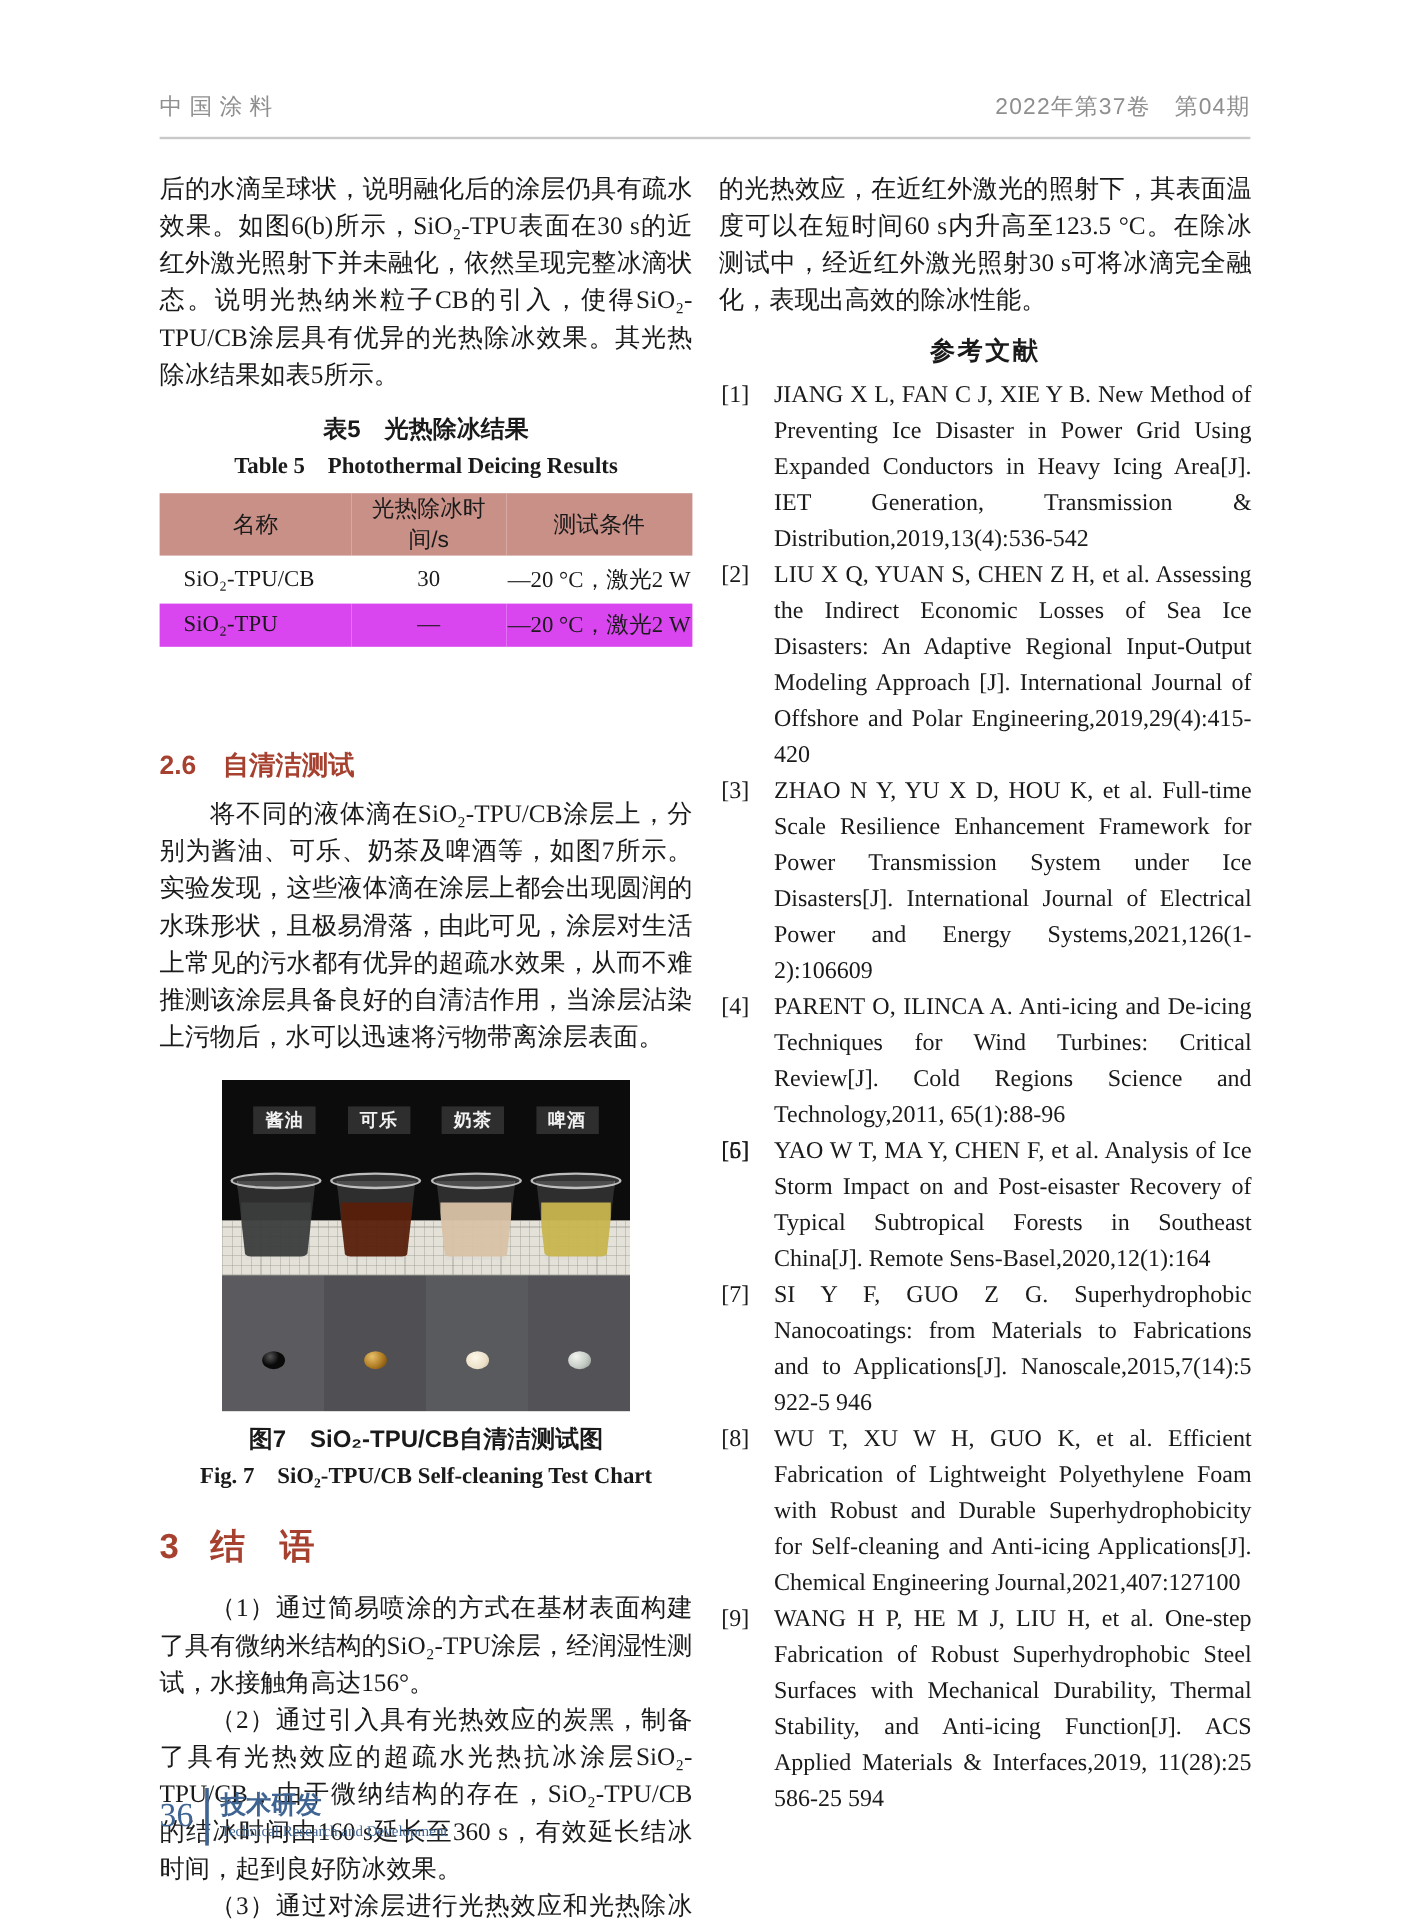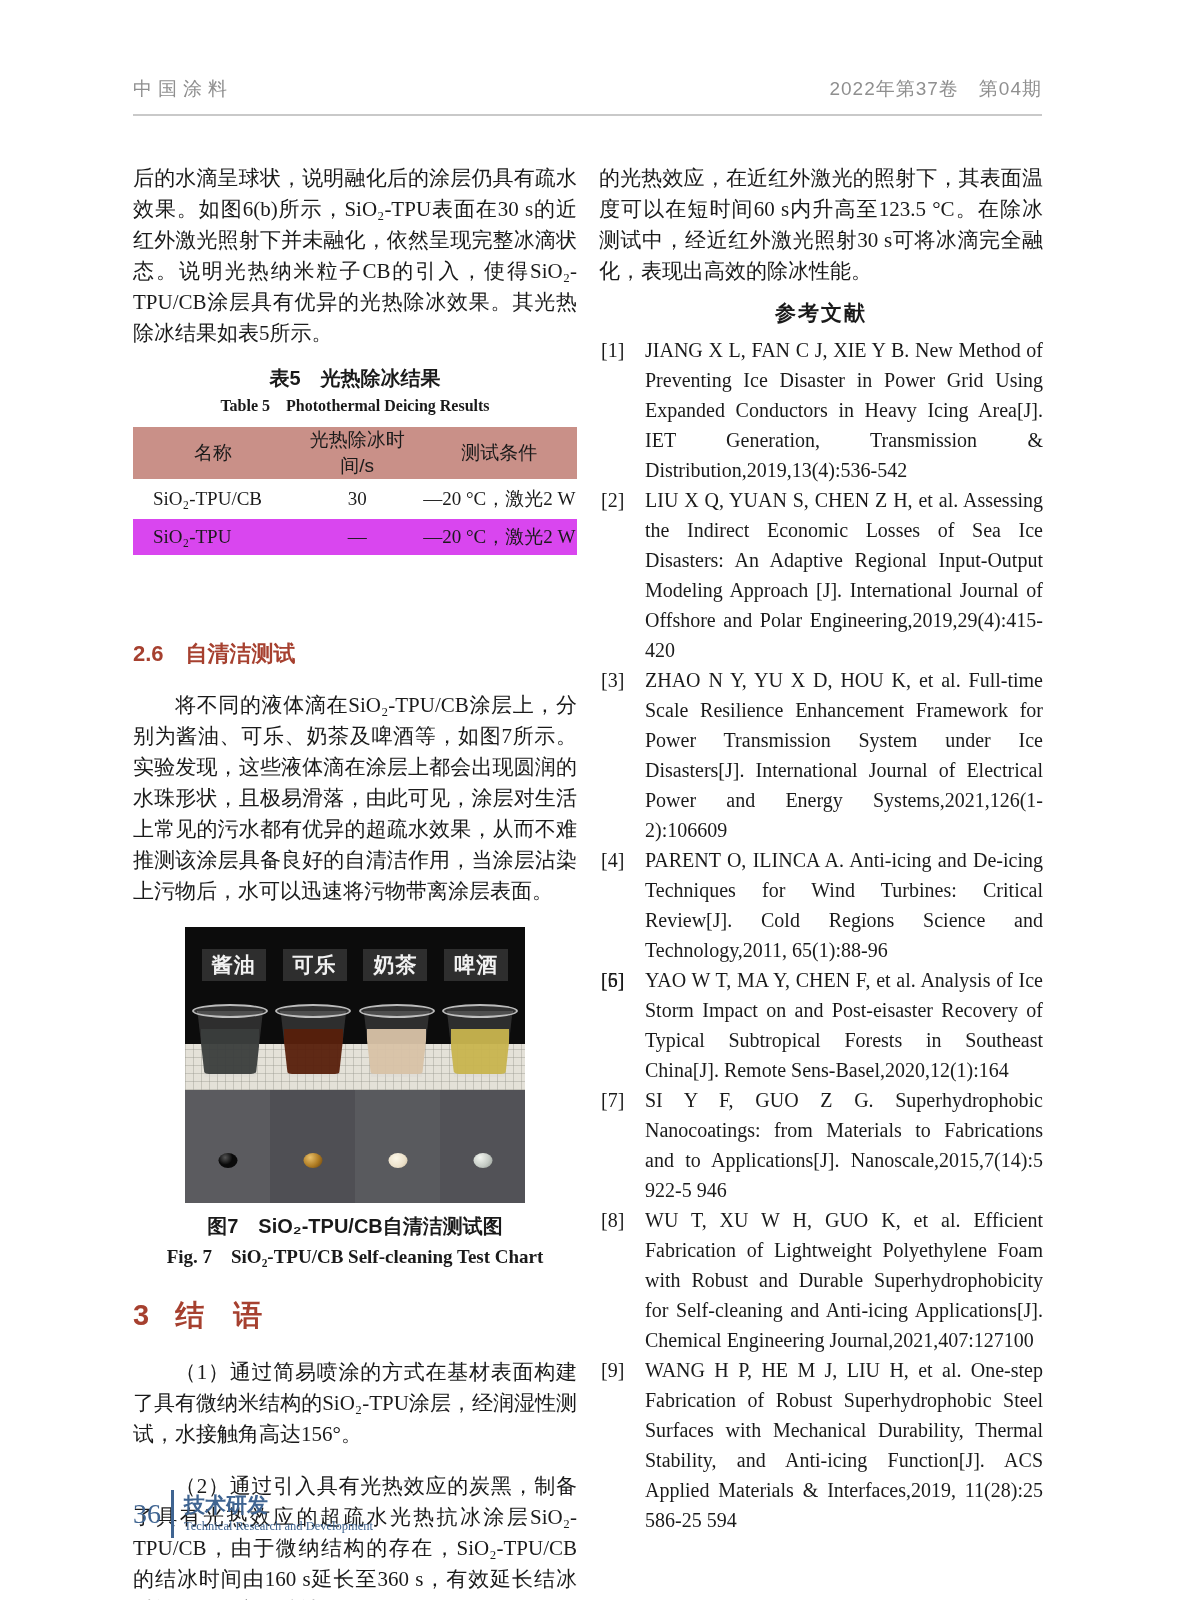--- a/index.html
+++ b/index.html
@@ -8,26 +8,26 @@
 
   
   .pg-header { display:flex; justify-content:space-between; align-items:flex-end; padding-top:76px; padding-bottom:12px; border-bottom:2px solid #c9c9c9; color:#8f8f8f; font-family:"Liberation Sans","DejaVu Sans",sans-serif; }
   .journal-name { font-size:19px; letter-spacing:6px; }
   .issue-info { font-size:19px; letter-spacing:1px; }
 
   
   .columns { display:flex; gap:22px; margin-top:26px; }
   .col { width:444px; flex:0 0 444px; }
 
-  p.body-text { font-size:21px; line-height:31px; text-align:justify;margin-top:21px; }
+  p.body-text { font-size:21px; line-height:31px; text-align:justify; }
   p.indent { text-indent:2em; }
 
   
   .tbl-title-zh { text-align:center; font-weight:bold; font-size:20px; margin-top:16px; font-family:"Liberation Sans","DejaVu Sans",sans-serif; }
-  .tbl-title-en { text-align:center; font-weight:bold; font-size:16px; margin-top:4px; }
+  .tbl-title-en { text-align:center; font-weight:bold; font-size:19px; margin-top:4px; }
   table.t5 { width:100%; border-collapse:separate; border-spacing:0 2px; margin-top:8px; }
   table.t5 th { background:#c99088; font-weight:normal; font-size:19px; height:40px; font-family:"Liberation Sans","DejaVu Sans",sans-serif; }
   table.t5 td { font-size:19px; height:36px; }
   table.t5 tr.alt td { background:#d946ef; }
   table.t5 .c1 { width:36%; text-align:left; padding-left:20px; }
   table.t5 th.c1 { text-align:center; padding-left:0; }
   table.t5 .c2 { width:29%; text-align:center; }
   table.t5 .c3 { width:35%; text-align:center; }
 
   
@@ -37,21 +37,21 @@
   .sec-3 { font-size:29px; margin-top:26px; margin-bottom:16px; }
   .sec-3 .num { margin-right:26px; }
 
   
   .figure7 { width:340px; height:276px; margin:20px auto 10px; position:relative; }
   .fig-top { position:relative; height:163px; background:#0c0c0c; overflow:hidden; }
   .paper { position:absolute; left:0; right:0; bottom:0; height:46px; background-color:#e4e1d8;
            background-image:repeating-linear-gradient(0deg, rgba(150,150,140,.4) 0 1px, transparent 1px 8px),
                             repeating-linear-gradient(90deg, rgba(150,150,140,.4) 0 1px, transparent 1px 8px); }
   .cup-labels { position:absolute; top:22px; left:0; right:0; display:flex; justify-content:space-evenly; }
-  .cup-label { background:#2e2e2e; color:#f2f2f2; font-size:21px; font-weight:bold; padding:2px 10px; letter-spacing:1px; }
+  .cup-label { background:#2e2e2e; color:#f2f2f2; font-size:15px; font-weight:bold; padding:2px 10px; letter-spacing:1px; }
   .cups { position:absolute; bottom:6px; left:0; right:0; display:flex; justify-content:space-evenly; align-items:flex-end; }
   .cup { width:76px; height:80px; position:relative; }
   .cup-rim { height:14px; border:2px solid rgba(235,235,235,.75); border-radius:50%; background:rgba(140,140,140,.3); }
   .cup-body { width:88%; margin:-7px auto 0; height:66px; position:relative; overflow:hidden;
               clip-path:polygon(1% 0,99% 0,88% 100%,12% 100%);
               background:rgba(205,205,205,.18); border-left:1px solid rgba(225,225,225,.4); border-right:1px solid rgba(225,225,225,.4); }
   .liquid { position:absolute; left:5%; right:5%; bottom:3px; height:68%; border-radius:0 0 8px 8px; opacity:.95; }
   .fig-bottom { height:113px; display:flex; }
   .panel { flex:1; position:relative; }
   .panel:nth-child(1){ background:#5b5b5f; } .panel:nth-child(2){ background:#4f4f54; }

